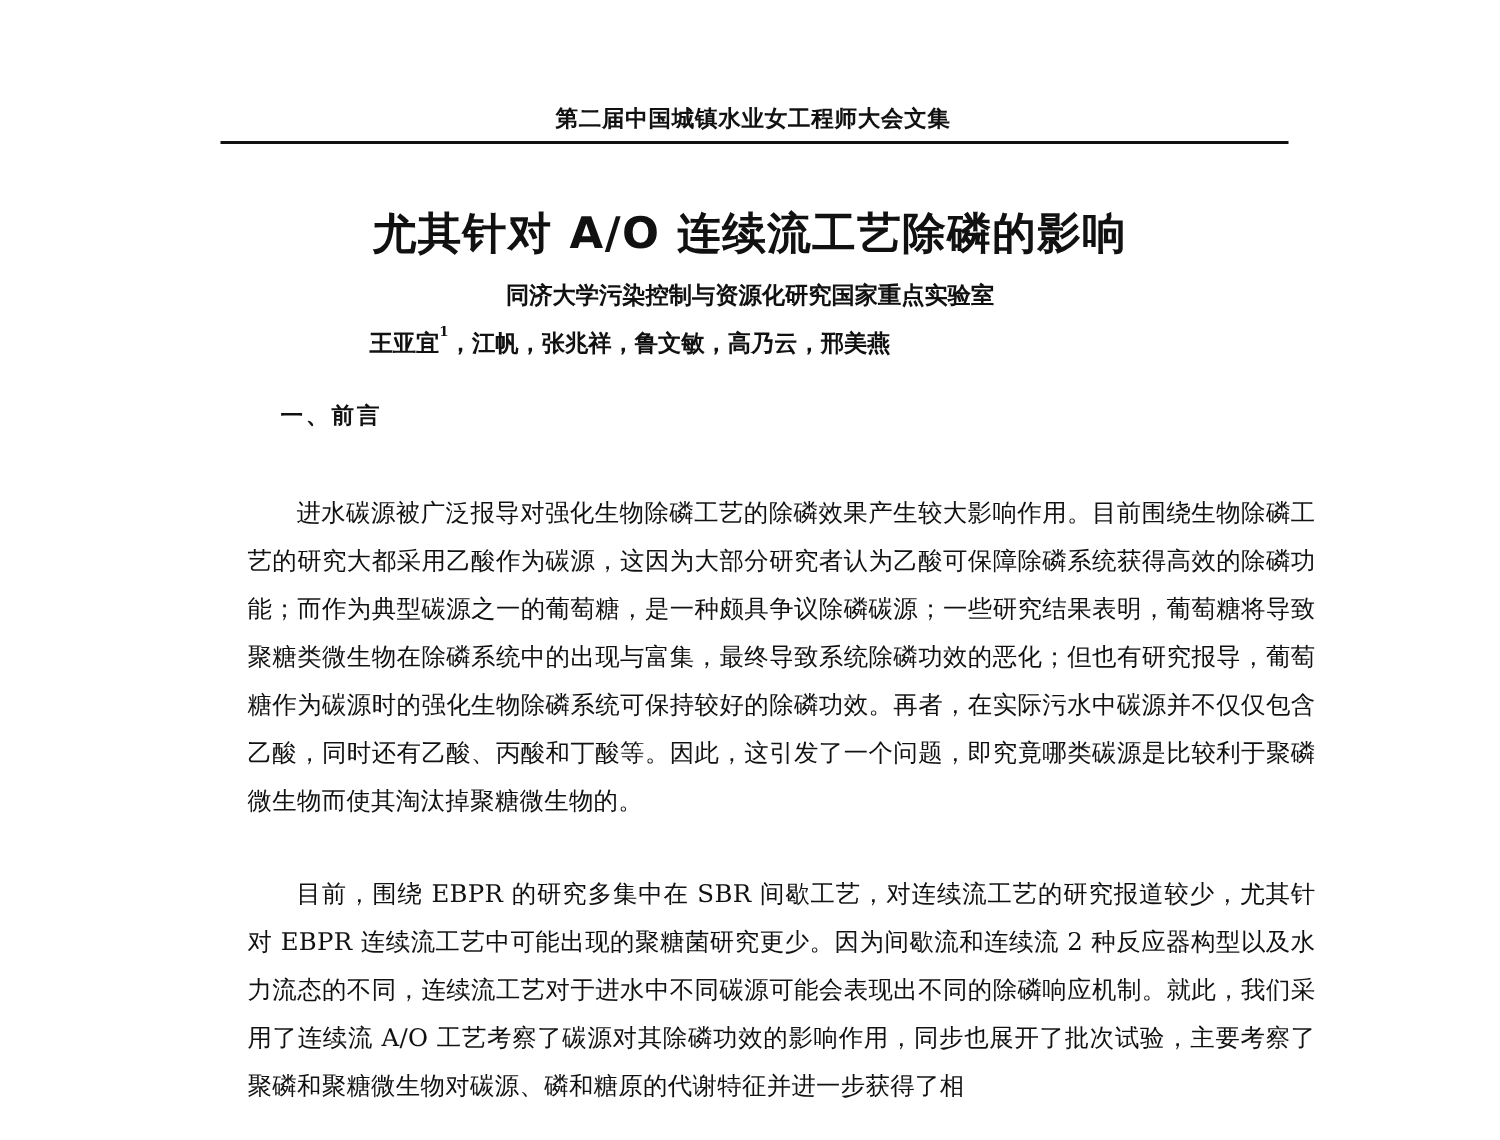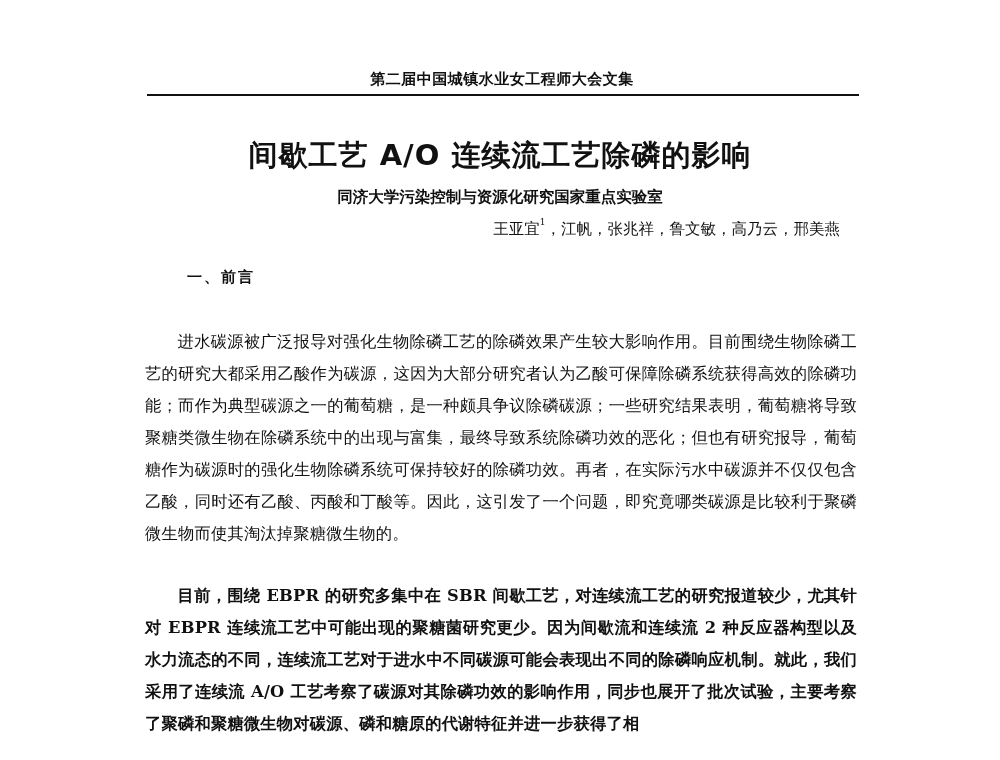--- a/index.html
+++ b/index.html
@@ -52,58 +52,59 @@
       width: 1000px;
       text-align: center;
       font-size: 15.5px;
       font-weight: bold;
     }
     .authors {
       position: absolute;
       left: 0;
       top: 219px;
       width: 840px;
-      text-align: right;
+      text-align: center;
       font-size: 15.5px;
+      font-weight: bold;
     }
     .authors sup {
       font-size: 9px;
       vertical-align: top;
       position: relative;
       top: -2px;
     }
     .section-heading {
       position: absolute;
       left: 187px;
       top: 268px;
       font-size: 15px;
       font-weight: bold;
       letter-spacing: 2px;
       font-family: "DejaVu Sans", "Liberation Sans", sans-serif;
     }
     .body-text {
       position: absolute;
-      left: 145px;
+      left: 165px;
       width: 712px;
       font-size: 16.3px;
       line-height: 32px;
       text-align: justify;
       text-indent: 2em;
       margin: 0;
       letter-spacing: 0.2px;
     }
     .p1 { top: 326px; }
-    .p2 { top: 580px; font-weight: bold; }
+    .p2 { top: 580px; }
   </style>
 </head>
 <body>
 
 <div class="running-header">第二届中国城镇水业女工程师大会文集</div>
 <div class="header-rule"></div>
 
-<div class="title">间歇工艺 A/O 连续流工艺除磷的影响</div>
+<div class="title">尤其针对 A/O 连续流工艺除磷的影响</div>
 <div class="affiliation">同济大学污染控制与资源化研究国家重点实验室</div>
 <div class="authors"><span>王亚宜</span><sup>1</sup><span>，江帆，张兆祥，鲁文敏，高乃云，邢美燕</span></div>
 
 <div class="section-heading">一、前言</div>
 
 <p class="body-text p1">进水碳源被广泛报导对强化生物除磷工艺的除磷效果产生较大影响作用。目前围绕生物除磷工艺的研究大都采用乙酸作为碳源，这因为大部分研究者认为乙酸可保障除磷系统获得高效的除磷功能；而作为典型碳源之一的葡萄糖，是一种颇具争议除磷碳源；一些研究结果表明，葡萄糖将导致聚糖类微生物在除磷系统中的出现与富集，最终导致系统除磷功效的恶化；但也有研究报导，葡萄糖作为碳源时的强化生物除磷系统可保持较好的除磷功效。再者，在实际污水中碳源并不仅仅包含乙酸，同时还有乙酸、丙酸和丁酸等。因此，这引发了一个问题，即究竟哪类碳源是比较利于聚磷微生物而使其淘汰掉聚糖微生物的。</p>
 <p class="body-text p2">目前，围绕 EBPR 的研究多集中在 SBR 间歇工艺，对连续流工艺的研究报道较少，尤其针对 EBPR 连续流工艺中可能出现的聚糖菌研究更少。因为间歇流和连续流 2 种反应器构型以及水力流态的不同，连续流工艺对于进水中不同碳源可能会表现出不同的除磷响应机制。就此，我们采用了连续流 A/O 工艺考察了碳源对其除磷功效的影响作用，同步也展开了批次试验，主要考察了聚磷和聚糖微生物对碳源、磷和糖原的代谢特征并进一步获得了相</p>
 
 </body></html>

